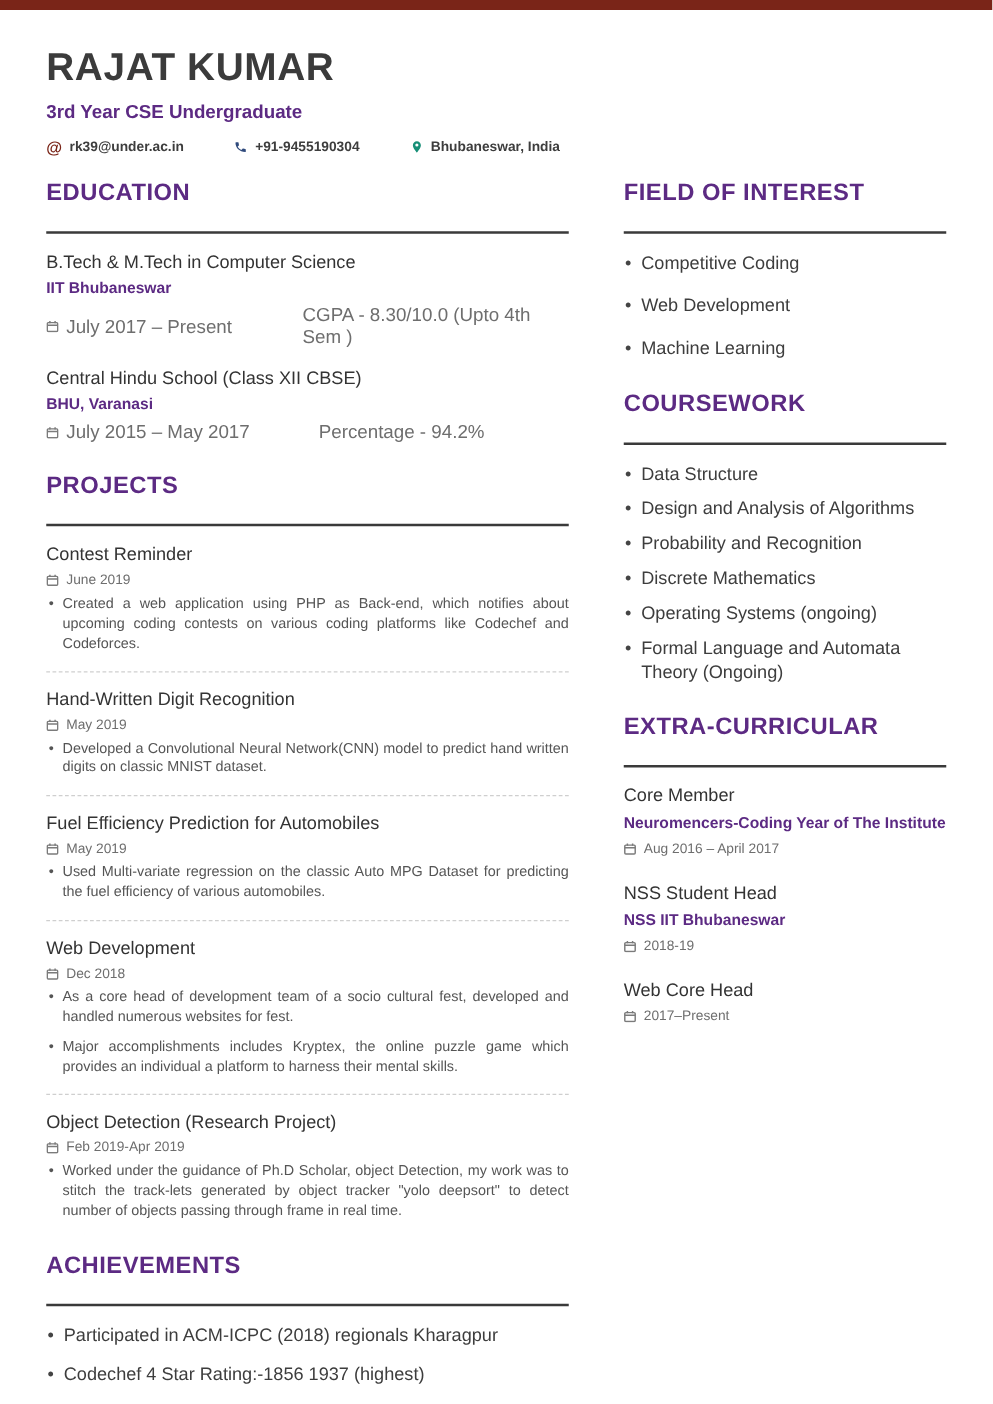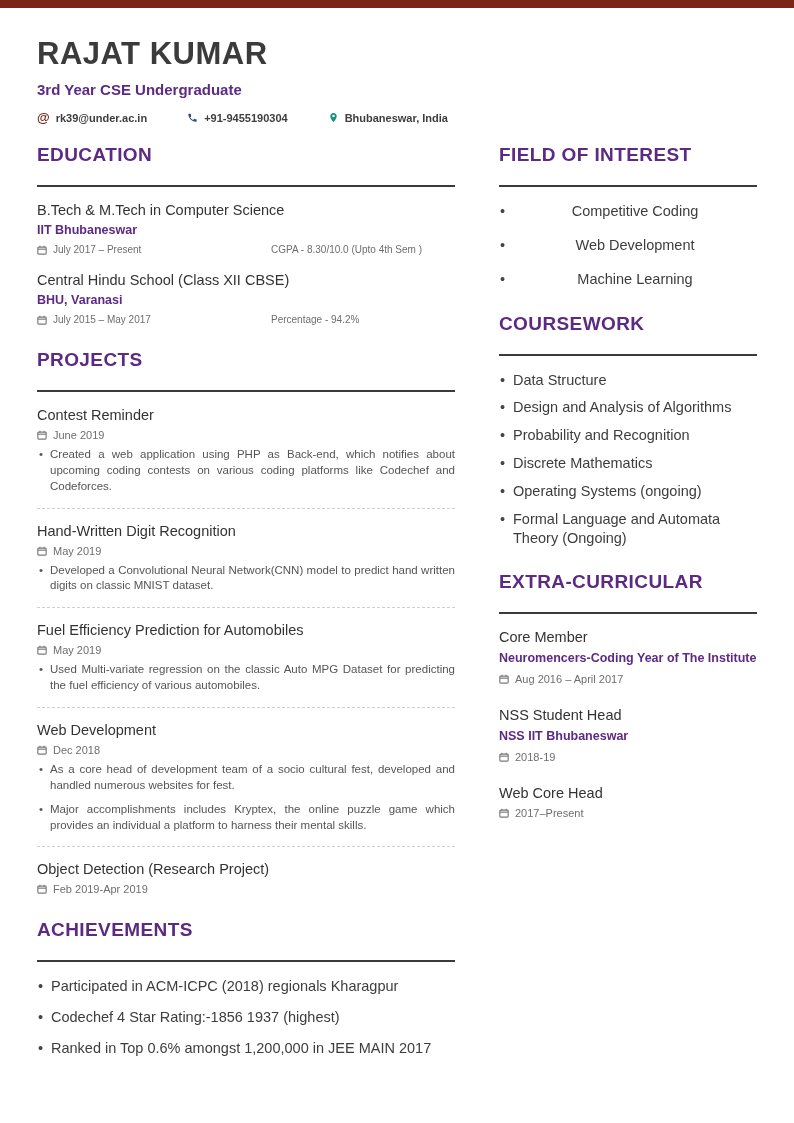--- a/index.html
+++ b/index.html
@@ -27,21 +27,21 @@
   .section { margin-bottom:24px; }
   .sec-head {
     font-size:19px; font-weight:700; color:#5c2a83; letter-spacing:.4px;
     padding-bottom:19px; border-bottom:2.5px solid #3a3a3a; margin-bottom:15px;
   }
 
   
   .edu-entry { margin-bottom:17px; }
   .entry-title { font-size:14.5px; color:#333; font-weight:400; }
   .entry-org   { font-size:12.5px; font-weight:700; color:#5c2a83; margin-top:5px; }
-  .meta-row { display:flex; align-items:center; margin-top:7px; font-size:10px; color:#6e6e6e;gap:16px; }
+  .meta-row { display:flex; align-items:center; margin-top:7px; font-size:15px; color:#6e6e6e; }
   .meta-date { display:flex; align-items:center; gap:6px; width:218px; }
   .date-row  { display:flex; align-items:center; gap:6px; margin-top:6px; font-size:11px; color:#6e6e6e; }
 
   
   .project { }
   .bullets { margin-top:6px; list-style:none; }
   .bullets li {
     font-size:11.5px; color:#555; line-height:1.38; text-align:justify;
     padding-left:13px; position:relative; margin-bottom:3px;
   }
@@ -49,21 +49,21 @@
   .divider { border-top:1.5px dashed #cfcfcf; margin:13px 0 14px; }
 
   
   .big-list { list-style:none; }
   .big-list li {
     font-size:14.5px; color:#3d3d3d; line-height:1.3;
     padding-left:14px; position:relative; margin-bottom:12px;
   }
   .big-list li::before { content:"•"; position:absolute; left:1px; color:#444; }
   .tight li { margin-bottom:9px; }
-  .roomy li { margin-bottom:15px;text-align:center; }
+  .roomy li { margin-bottom:15px; }
 
   
   .tags { display:flex; flex-wrap:wrap; gap:9px 8px; padding-bottom:2px; }
   .tag {
     border:1px solid #8f8f8f; background:#f1f1f1; color:#444;
     font-size:12.5px; padding:3px 8px 4px; border-radius:2px; line-height:1.2;
   }
 
   
   .x-entry { margin-bottom:22px; }
@@ -238,20 +238,23 @@
             <span class="cal-icon">
                 <svg width="10" height="10" viewBox="0 0 12 12">
                   <rect x="1" y="2.5" width="10" height="8.5" rx="1" fill="none" stroke="#7b7b7b" stroke-width="1.4"></rect>
                   <line x1="1" y1="5" x2="11" y2="5" stroke="#7b7b7b" stroke-width="1.4"></line>
                   <line x1="3.5" y1="1" x2="3.5" y2="3" stroke="#7b7b7b" stroke-width="1.4"></line>
                   <line x1="8.5" y1="1" x2="8.5" y2="3" stroke="#7b7b7b" stroke-width="1.4"></line>
                 </svg>
               </span>
             <span>Feb 2019-Apr 2019</span>
           </div>
+          <ul class="bullets">
+            <li>Worked under the guidance of Ph.D Scholar, object Detection, my work was to stitch the track-lets generated by object tracker "yolo deepsort" to detect number of objects passing through frame in real time.</li>
+          </ul>
         </article>
       </section>
 
       <section class="section">
         <h2 class="sec-head">ACHIEVEMENTS</h2>
         <ul class="big-list">
           <li>Participated in ACM-ICPC (2018) regionals Kharagpur</li>
           <li>Codechef 4 Star Rating:-1856 1937 (highest)</li>
           <li>Ranked in Top 0.6% amongst 1,200,000 in JEE MAIN 2017</li>
         </ul>

